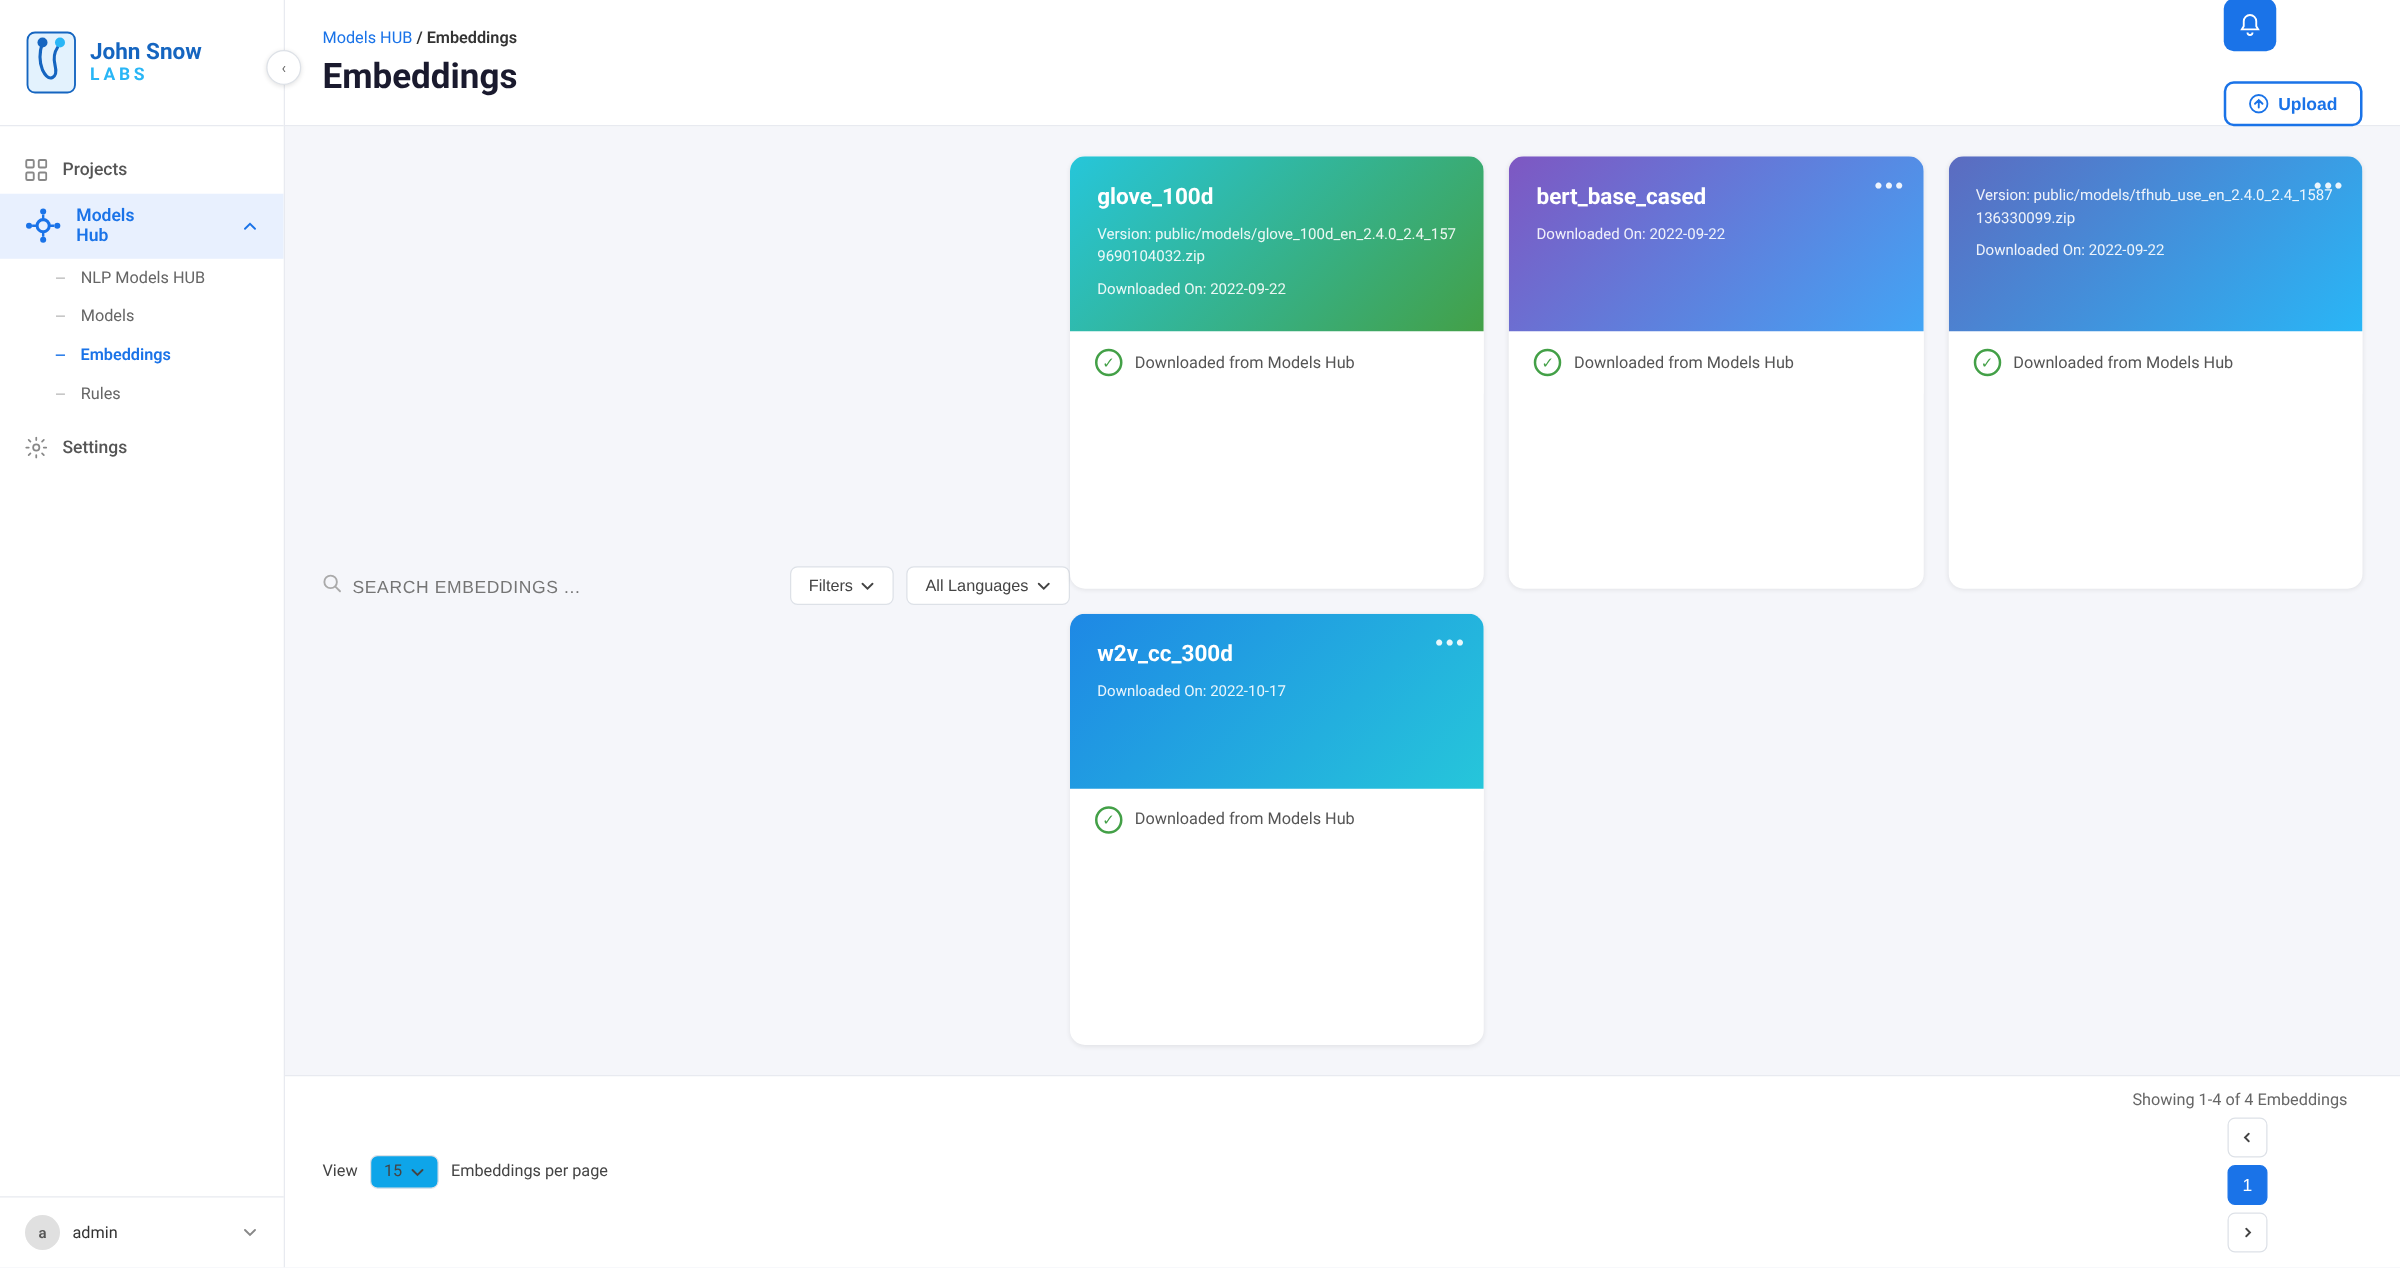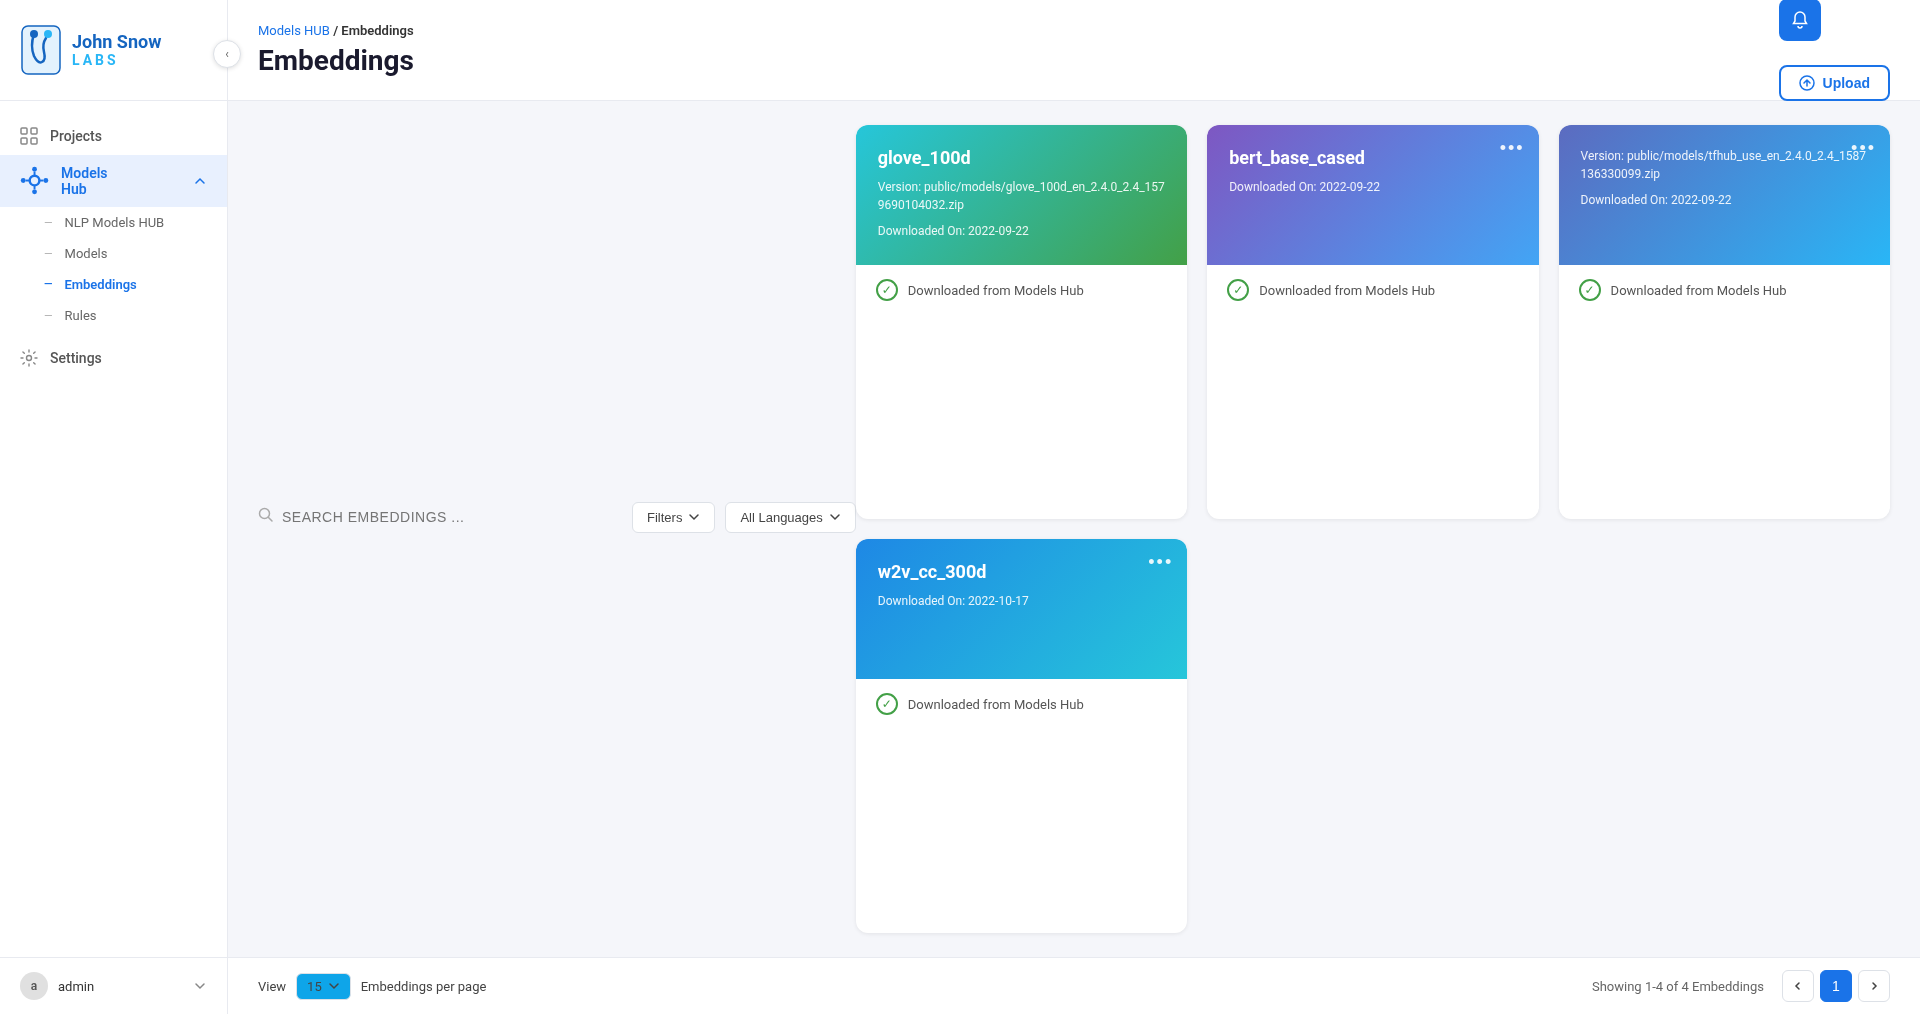--- a/index.html
+++ b/index.html
@@ -292,21 +292,21 @@
     .per-page-select {
       display: flex; align-items: center; gap: 6px;
       border: 1px solid #dde1e7;
       border-radius: 6px;
       padding: 5px 10px;
       background: #0ea5e9;
       cursor: pointer;
       font-size: 13px;
       color: #444;
     }
-    .pagination { display: flex; align-items: center; gap: 6px; font-size: 13px; color: #444; }
+    .pagination { display: flex; align-items: center; gap: 6px; font-size: 13px; color: #444; flex-direction: column; }
     .page-btn {
       width: 32px; height: 32px;
       border: 1px solid #dde1e7;
       border-radius: 6px;
       display: flex; align-items: center; justify-content: center;
       cursor: pointer;
       background: #fff;
       color: #444;
       font-size: 14px;
     }

